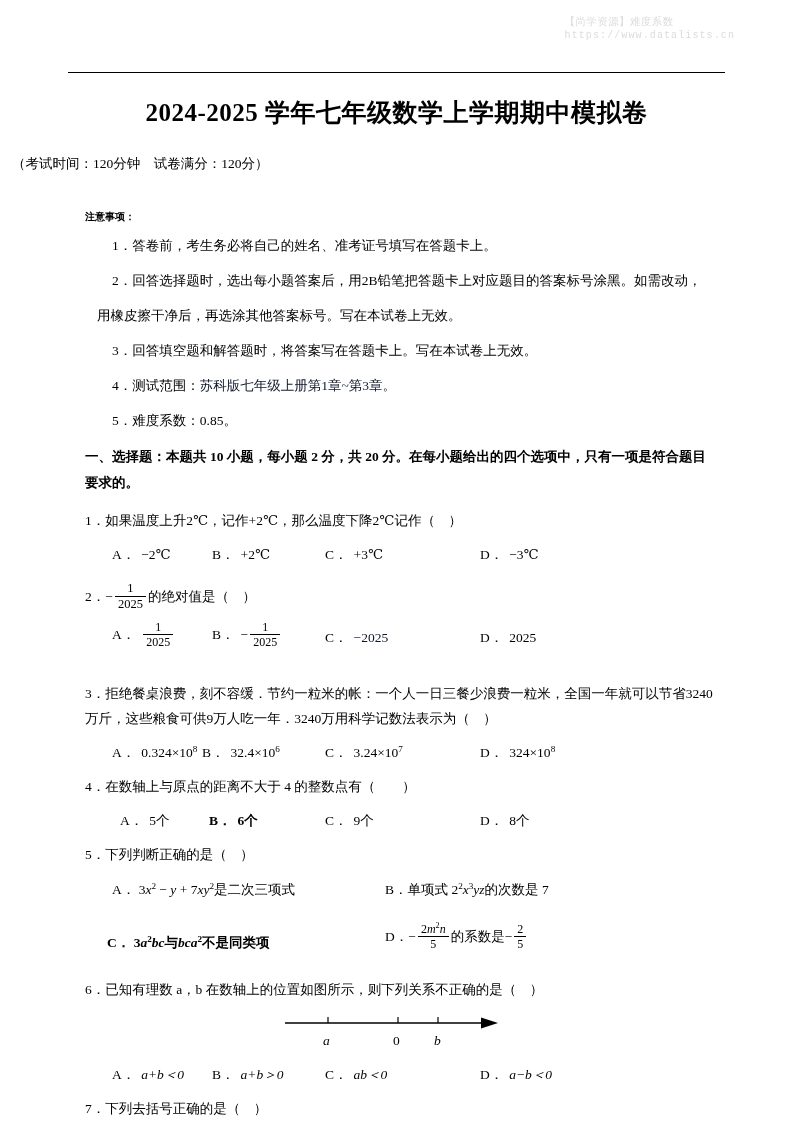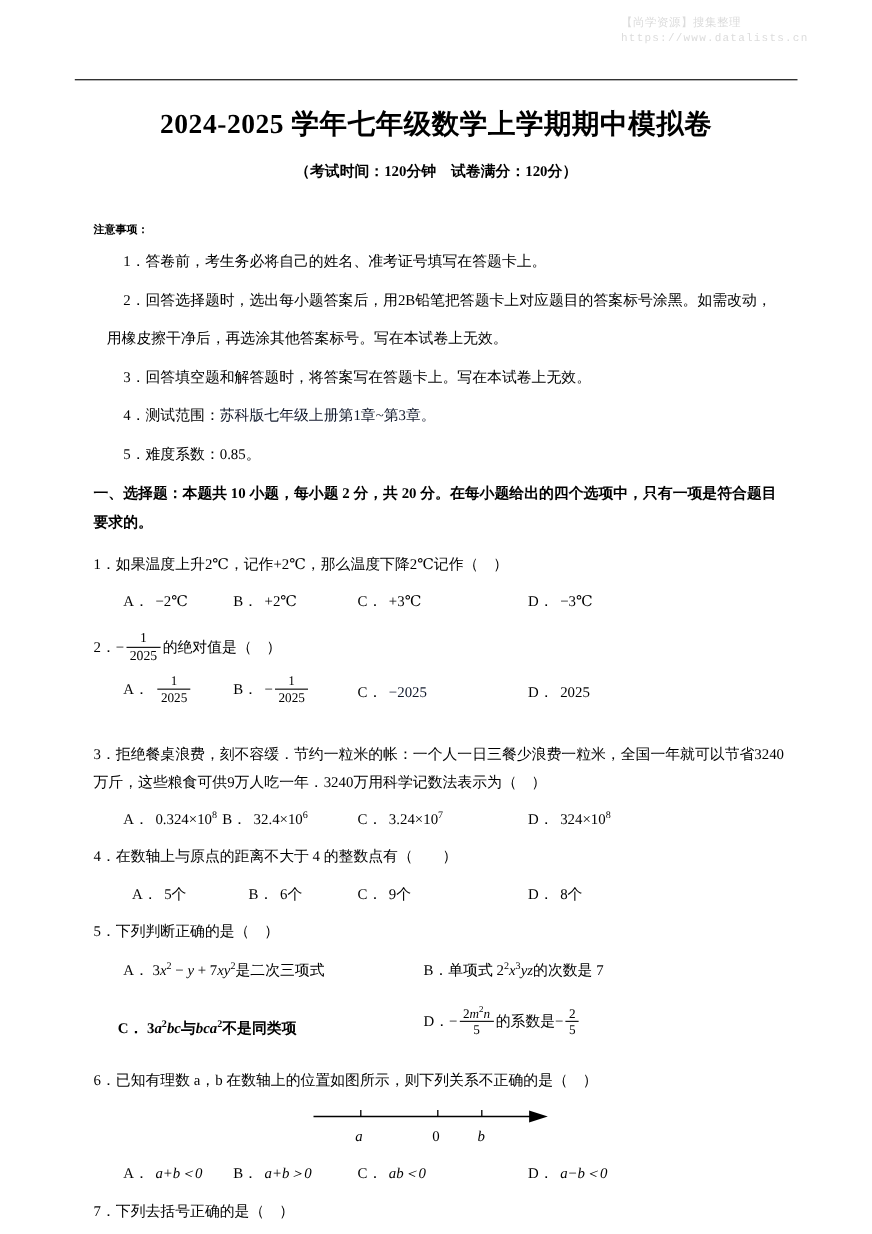--- a/index.html
+++ b/index.html
@@ -59,25 +59,24 @@
     margin: 0;
     padding-top: 96px;
     text-align: center;
     font-size: 25px;
     font-weight: bold;
     letter-spacing: 0.5px;
     font-family: "Liberation Serif", "DejaVu Serif", serif;
   }
 
   .exam-info {
-    margin: 4px;
+    margin: 12px;
     padding-top: 14px;
-    text-align: center;
-    font-size: 13.5px;
-    font-weight: bold;
+    font-size: 13.5px;
+    font-weight: normal;
   }
 
   .content {
     padding: 0 68px 0 85px;
   }
 
   .notice-title {
     margin: 37px 0 0 0;
     font-size: 10px;
     font-weight: bold;
@@ -182,21 +181,21 @@
     font-size: 13.5px;
     font-style: italic;
   }
 
   .q-last { margin-top: 14px; }
 </style>
 </head>
 <body>
 
 <div class="watermark">
-  <div class="wm-cn">【尚学资源】搜集整理</div>
+  <div class="wm-cn">【尚学资源】难度系数</div>
   <div class="wm-url">https://www.datalists.cn</div>
 </div>
 
 <div class="top-rule"></div>
 
 <div class="page">
 
   <h1 class="doc-title">2024-2025 学年七年级数学上学期期中模拟卷</h1>
   <p class="exam-info">（考试时间：120分钟　试卷满分：120分）</p>
 
@@ -243,21 +242,21 @@
         <span class="opt" style="left:117px;"><span class="lab">B．</span><span>32.4×10</span><sup>6</sup></span>
         <span class="opt opt-c"><span class="lab">C．</span><span>3.24×10</span><sup>7</sup></span>
         <span class="opt opt-d"><span class="lab">D．</span><span>324×10</span><sup>8</sup></span>
       </span>
     </div>
 
     <div class="q" style="margin-top:14px;">
       <span class="q-stem"><span>4．</span><span>在数轴上与原点的距离不大于 4 的整数点有（　　）</span></span>
       <span class="opts">
         <span class="opt" style="left:35px;"><span class="lab">A．</span><span>5个</span></span>
-        <span class="opt" style="left:141px;"><span class="lab">B．</span><span>6个</span></span>
+        <span class="opt" style="left:124px;font-weight:bold;"><span class="lab">B．</span><span>6个</span></span>
         <span class="opt opt-c"><span class="lab">C．</span><span>9个</span></span>
         <span class="opt opt-d"><span class="lab">D．</span><span>8个</span></span>
       </span>
     </div>
 
     <div class="q" style="margin-top:14px;">
       <span class="q-stem"><span>5．</span><span>下列判断正确的是（　）</span></span>
       <span class="opts-2col" style="display:block;height:92px;">
 
         <span class="opt2 o2-a">

